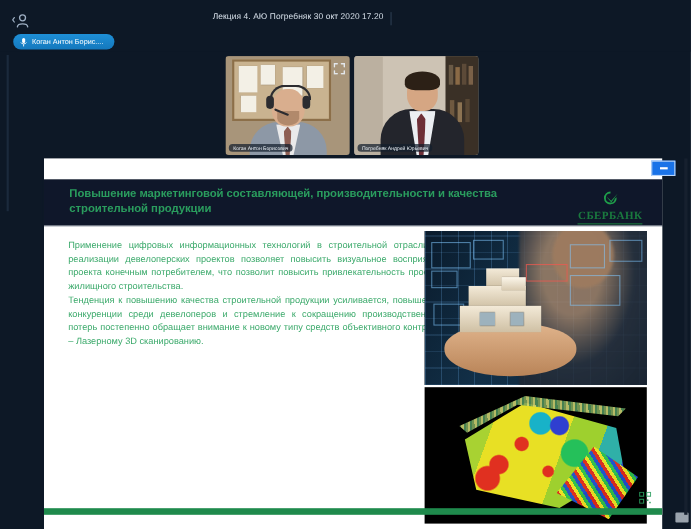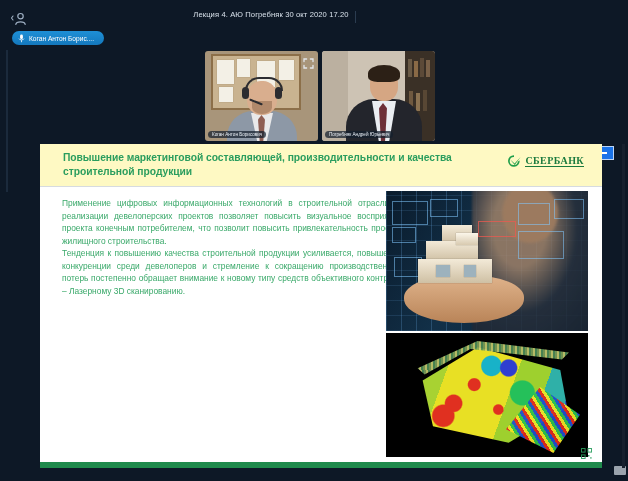--- a/index.html
+++ b/index.html
@@ -78,24 +78,24 @@
   .t2-door{position:absolute;left:0;top:0;width:26px;height:90px;background:#bbb0a0;}
   .t2-head{position:absolute;left:48px;top:18px;width:28px;height:32px;border-radius:46% 46% 44% 44%;background:#d5a683;}
   .t2-hair{position:absolute;left:46px;top:14px;width:32px;height:17px;border-radius:50% 50% 30% 30%;background:#2c2016;}
   .t2-body{position:absolute;left:24px;top:48px;width:76px;height:42px;border-radius:28px 28px 0 0;background:#23252c;}
   .t2-shirt{position:absolute;left:50px;top:50px;width:24px;height:40px;background:#ebeef2;clip-path:polygon(0 0,100% 0,72% 100%,28% 100%);}
   .t2-tie{position:absolute;left:57px;top:52px;width:8px;height:38px;background:#6d2f37;clip-path:polygon(50% 0,100% 14%,76% 100%,24% 100%,0 14%);}
 
   
   .slide{position:absolute;left:40px;top:144px;width:562px;height:324px;background:#ffffff;
     box-shadow:0 0 0 1px #0d1826;}
-  .slide-header{position:relative;height:42px;background:#fef9c3;border-bottom:1px solid #d6dbe0;}
+  .slide-header{position:relative;height:42px;background:#0f172a;border-bottom:1px solid #d6dbe0;margin-top:19px;}
   .slide-title{position:absolute;left:23px;top:7px;width:400px;color:#2a9d5e;
     font-size:10.3px;font-weight:bold;line-height:14px;letter-spacing:-.05px;}
-  .sber-logo{position:absolute;right:18px;top:10px;display:flex;align-items:center;gap:4px;}
+  .sber-logo{position:absolute;right:18px;top:10px;display:flex;align-items:center;gap:4px;flex-direction:column;}
   .sber-mark{width:14px;height:14px;}
   .sber-word{color:#1a7a3e;font-size:10px;font-weight:bold;letter-spacing:.4px;
     font-family:"Liberation Serif","DejaVu Serif",serif;border-bottom:1.2px solid #1a7a3e;
     padding-bottom:.5px;line-height:11px;}
 
   .slide-body{position:relative;height:276px;background:#fff;}
   .slide-text{position:absolute;left:22px;top:10px;width:340px;color:#3aa96a;
     font-size:8.4px;line-height:12.5px;text-align:justify;}
   .slide-text p{margin:0;}
 

